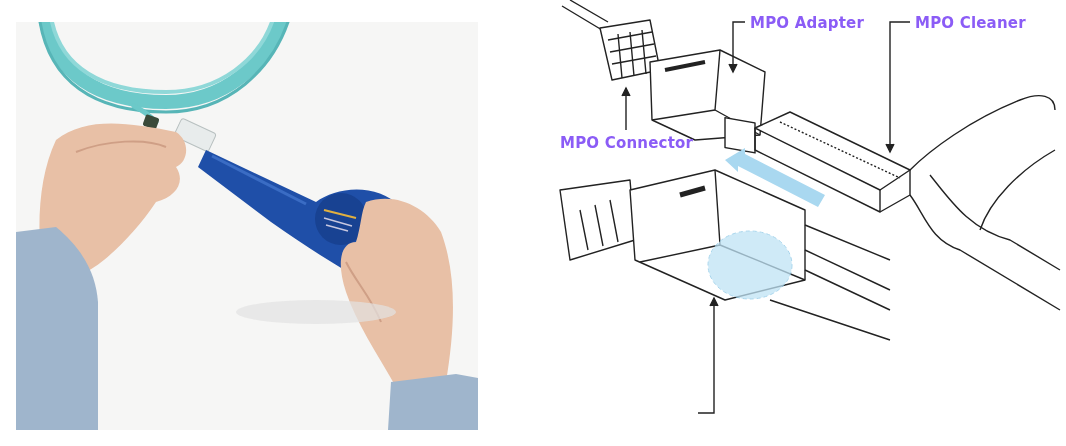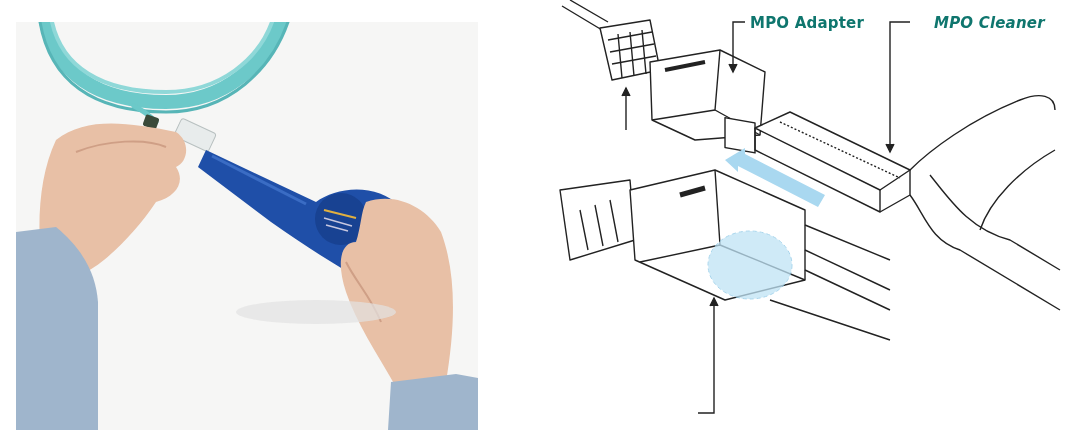--- a/index.html
+++ b/index.html
@@ -1,19 +1,19 @@
 <!DOCTYPE html>
 <html><head>
 <meta charset="utf-8">
 <style>
   html, body { margin: 0; padding: 0; background: #ffffff; }
   body { width: 1066px; height: 446px; position: relative; overflow: hidden; font-family: "DejaVu Sans", sans-serif; }
   .photo { position: absolute; left: 16px; top: 22px; width: 462px; height: 408px; background: #f5f5f4; overflow: hidden; }
   .diagram { position: absolute; left: 540px; top: 0; width: 526px; height: 446px; }
-  .lbl { position: absolute; font-family: "DejaVu Sans", sans-serif; font-weight: bold; font-size: 15px; color: #0f766e; white-space: nowrap; letter-spacing: 0.2px; }
+  .lbl { position: absolute; font-family: "DejaVu Sans", sans-serif; font-weight: bold; font-size: 15px; color: #8b5cf6; white-space: nowrap; letter-spacing: 0.2px; }
   svg { display: block; }
 </style>
 </head>
 <body>
 
 <div class="photo">
   <svg width="462" height="408" viewBox="0 0 462 408">
     <rect width="462" height="408" fill="#f6f6f5"></rect>
 
     <g fill="none" stroke="#6cc9c9" stroke-linecap="round">
@@ -106,14 +106,15 @@
       <path d="M189 64 L 193 72 L 197 64" fill="#222"></path>
       <path d="M370 22 L 350 22 L 350 150"></path>
       <path d="M346 144 L 350 152 L 354 144" fill="#222"></path>
       <path d="M86 88 L 86 130"></path>
       <path d="M82 96 L 86 88 L 90 96" fill="#222"></path>
       <path d="M158 413 L 174 413 L 174 300"></path>
       <path d="M170 306 L 174 298 L 178 306" fill="#222"></path>
     </g>
   </svg>
   <div class="lbl" style="left:210px; top:14px;">MPO Adapter</div>
-  <div class="lbl" style="left:394px; top:14px;font-style:italic;">MPO Cleaner</div>
+  <div class="lbl" style="left:375px; top:14px;">MPO Cleaner</div>
+  <div class="lbl" style="left:20px; top:134px;">MPO Connector</div>
 </div>
 
 </body></html>

